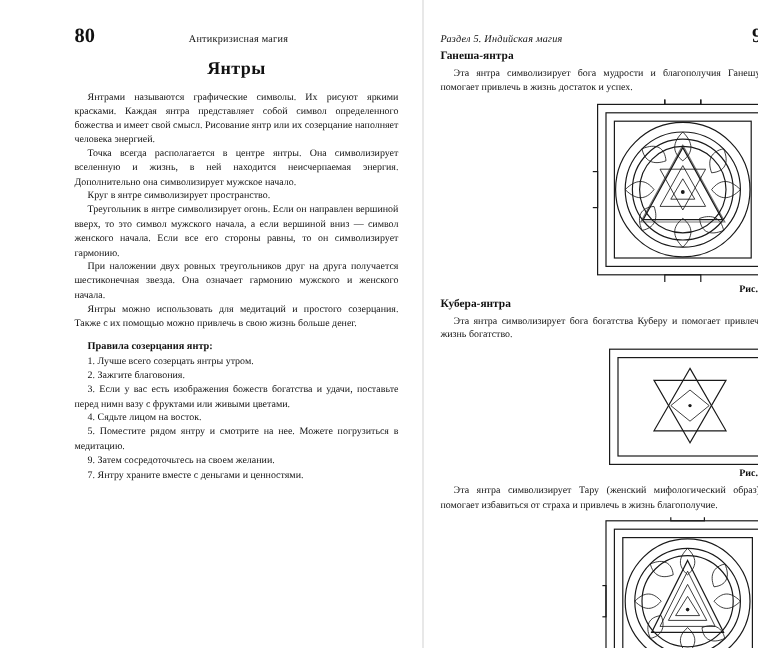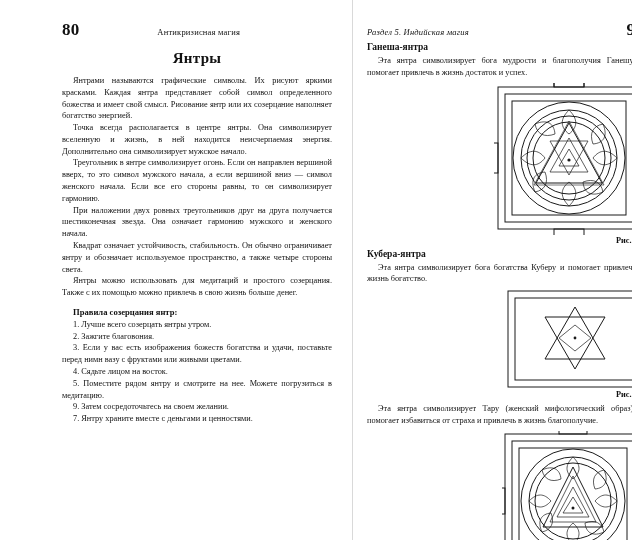--- a/index.html
+++ b/index.html
@@ -126,25 +126,25 @@
 
     <div class="leaf left">
       <div class="runhead left">
         <span class="folio">80</span>
         <span class="runtitle">Антикризисная магия</span>
         <span style="width:14px"></span>
       </div>
 
       <h1 class="chapter-title">Янтры</h1>
 
-      <p class="body">Янтрами называются графические символы. Их рисуют яркими красками. Каждая янтра представляет собой символ определенного божества и имеет свой смысл. Рисование янтр или их созерцание наполняет богатство энергией.</p>
+      <p class="body">Янтрами называются графические символы. Их рисуют яркими красками. Каждая янтра представляет собой символ определенного божества и имеет свой смысл. Рисование янтр или их созерцание наполняет человека энергией.</p>
       <p class="body">Точка всегда располагается в центре янтры. Она символизирует вселенную и жизнь, в ней находится неисчерпаемая энергия. Дополнительно она символизирует мужское начало.</p>
+      <p class="body">Круг в янтре символизирует пространство.</p>
       <p class="body">Треугольник в янтре символизирует огонь. Если он направлен вершиной вверх, то это символ мужского начала, а если вершиной вниз — символ женского начала. Если все его стороны равны, то он символизирует гармонию.</p>
       <p class="body">При наложении двух ровных треугольников друг на друга получается шестиконечная звезда. Она означает гармонию мужского и женского начала.</p>
-      <p class="body">Квадрат означает устойчивость, стабильность. Он обычно ограничивает янтру и обозначает используемое пространство, а также четыре стороны света.</p>
       <p class="body">Янтры можно использовать для медитаций и простого созерцания. Также с их помощью можно привлечь в свою жизнь больше денег.</p>
 
       <div class="sub-title">Правила созерцания янтр:</div>
 
       <ol class="rules">
         <li>1. Лучше всего созерцать янтры утром.</li>
         <li>2. Зажгите благовония.</li>
         <li>3. Если у вас есть изображения божеств богатства и удачи, поставьте перед нимн вазу с фруктами или живыми цветами.</li>
         <li>4. Сядьте лицом на восток.</li>
         <li>5. Поместите рядом янтру и смотрите на нее. Можете погрузиться в медитацию.</li>

